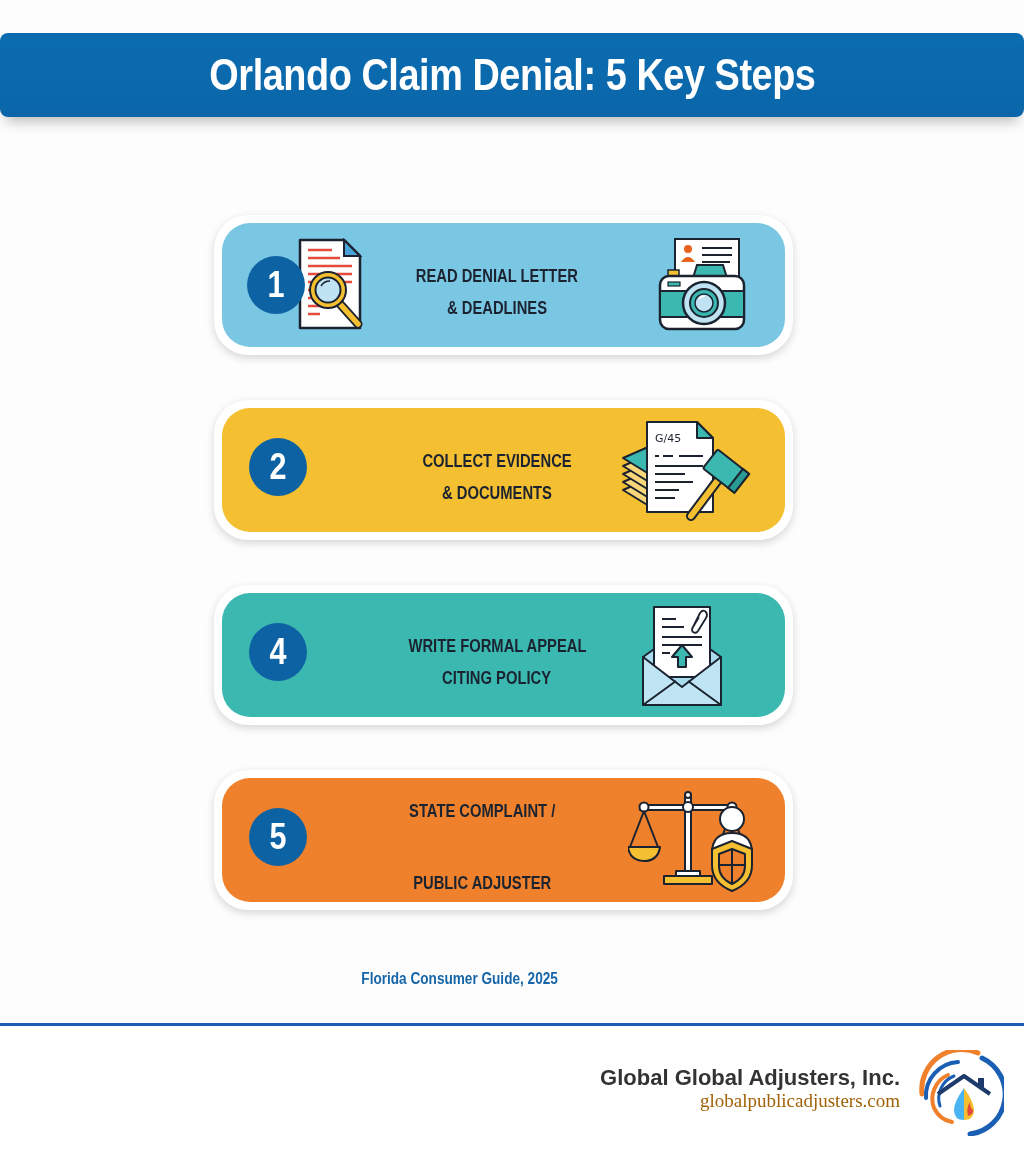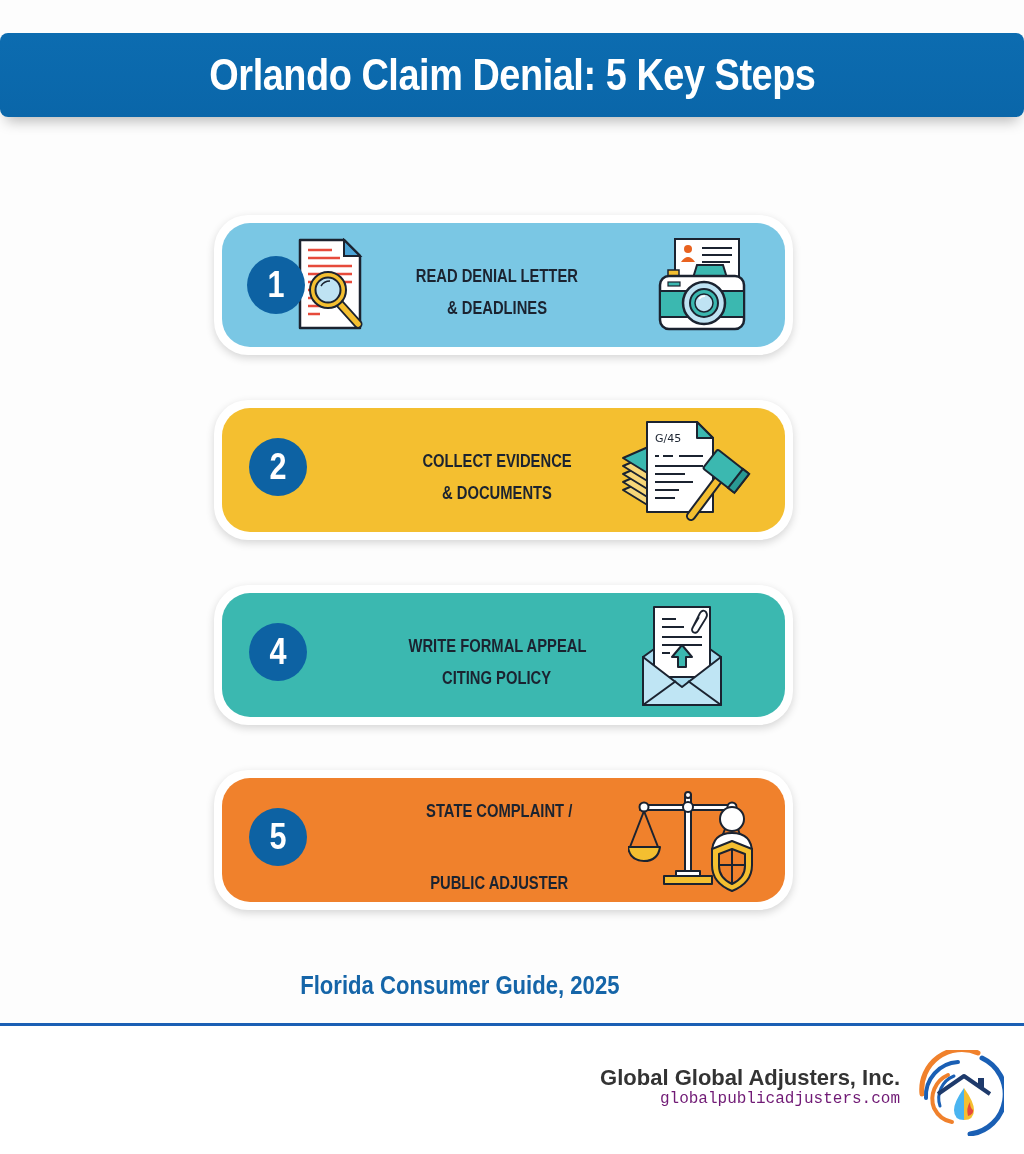--- a/index.html
+++ b/index.html
@@ -38,34 +38,34 @@
     position: absolute; top: 0; bottom: 0; left: 110px; width: 330px;
     display: flex; flex-direction: column; justify-content: center; align-items: center;
     color: #1b2330; font-weight: bold; font-size: 18px; line-height: 32px;
     font-family: "Liberation Sans", sans-serif; text-align: center; margin-top: 14px;
   }
   .card-text span { display: block; transform: scaleX(0.82); white-space: nowrap; }
   .card-icon { position: absolute; }
 
   .subtitle {
     position: absolute; left: 0; width: 920px; top: 970px; text-align: center;
-    color: #1565a8; font-weight: bold; font-size: 26px;
+    color: #1565a8; font-weight: bold; font-size: 16px;
     font-family: "Liberation Sans", sans-serif;
   }
   .subtitle span { display: inline-block; transform: scaleX(0.85); }
   .divider { position: absolute; left: 0; top: 1023px; width: 1024px; height: 3px; background: #1a5fb4; }
   .footer-bg { position: absolute; left: 0; top: 1026px; width: 1024px; height: 128px; background: #ffffff; }
 
   .company-name {
     position: absolute; right: 124px; top: 1065px; color: #333333;
     font-weight: bold; font-size: 22px; font-family: "Liberation Sans", sans-serif; white-space: nowrap;
   }
   .company-url {
-    position: absolute; right: 124px; top: 1090px; color: #701a75;
-    font-size: 16px; font-family: Liberation Mono, monospace; white-space: nowrap;
+    position: absolute; right: 124px; top: 1090px; color: #a16207;
+    font-size: 19px; font-family: Liberation Serif, serif; white-space: nowrap;
   }
   .logo { position: absolute; left: 918px; top: 1050px; width: 86px; height: 86px; }
 </style>
 </head>
 <body>
 
 <div class="banner">
   <div class="banner-title">Orlando Claim Denial: 5 Key Steps</div>
 </div>
 
@@ -194,21 +194,21 @@
       <path d="M42 40 L52 52 H46 V62 H38 V52 H32 Z" fill="#3bb8b0" stroke="#1b2330" stroke-width="2" stroke-linejoin="round"></path>
     </svg>
   </div>
 </div>
 
 <div class="card" style="top:770px;">
   <div class="card-inner" style="background:#f0812c;">
     <div class="num-circle" style="left:27px; top:30px;">
       <span>5</span>
     </div>
-    <div class="card-text" style="left:112px; width:330px;gap:40px;">
+    <div class="card-text" style="left:95px; width:330px;gap:40px;">
       <span>STATE COMPLAINT /</span>
       <span>PUBLIC ADJUSTER</span>
     </div>
 
     <svg class="card-icon" style="left:406px; top:13px;" width="130" height="102" viewBox="0 0 130 102">
       <g stroke="#1b2330" stroke-width="2" stroke-linejoin="round">
         <rect x="12" y="14" width="96" height="5" fill="#ffffff"></rect>
         <rect x="57" y="4" width="6" height="80" fill="#ffffff"></rect>
         <circle cx="60" cy="4" r="3" fill="#ffffff"></circle>
         <circle cx="16" cy="16" r="4.5" fill="#ffffff"></circle>

